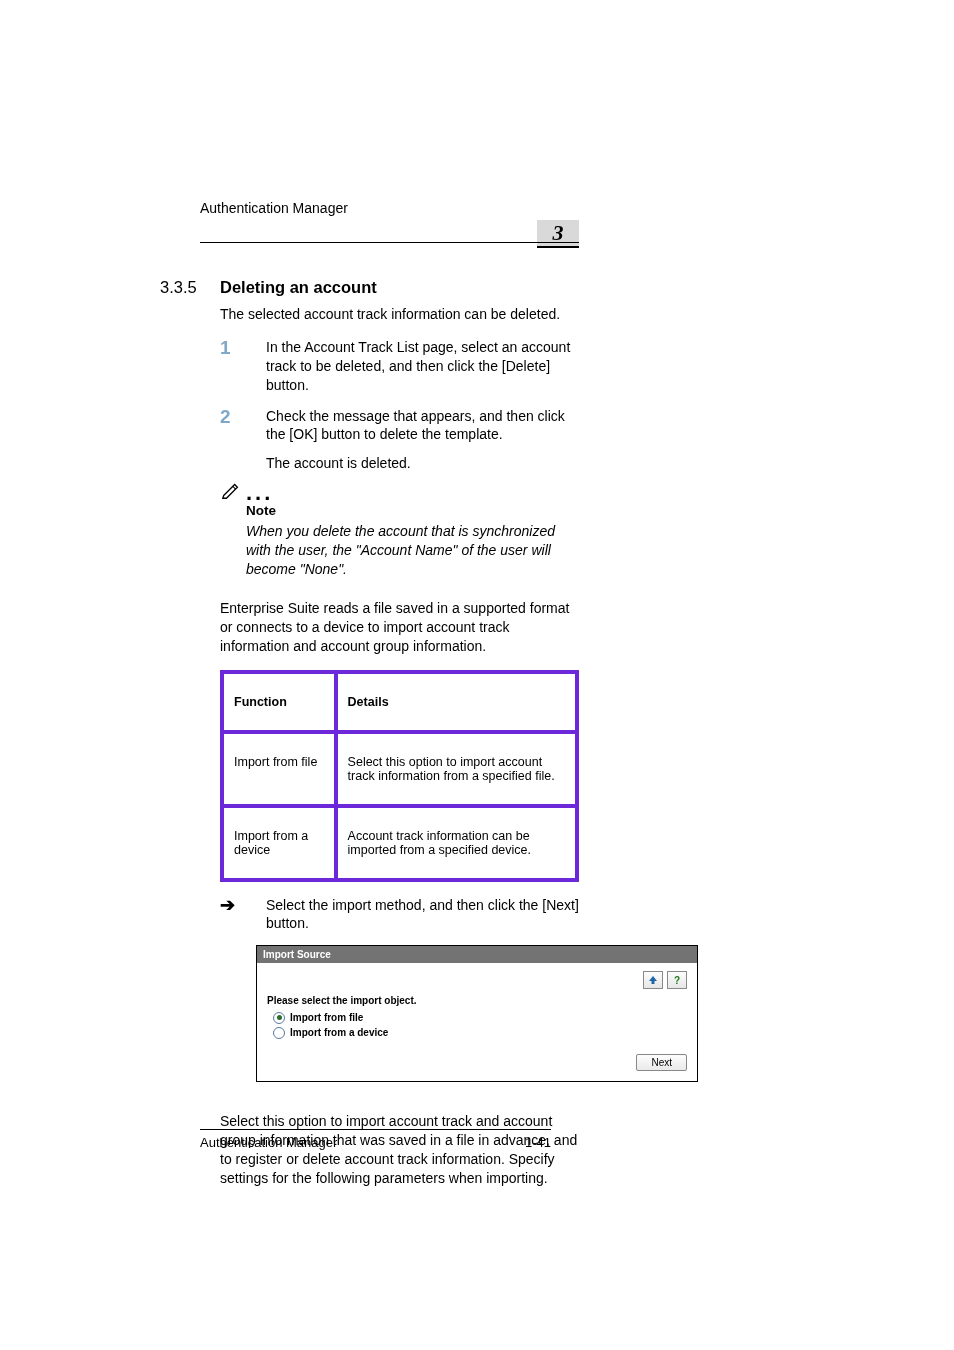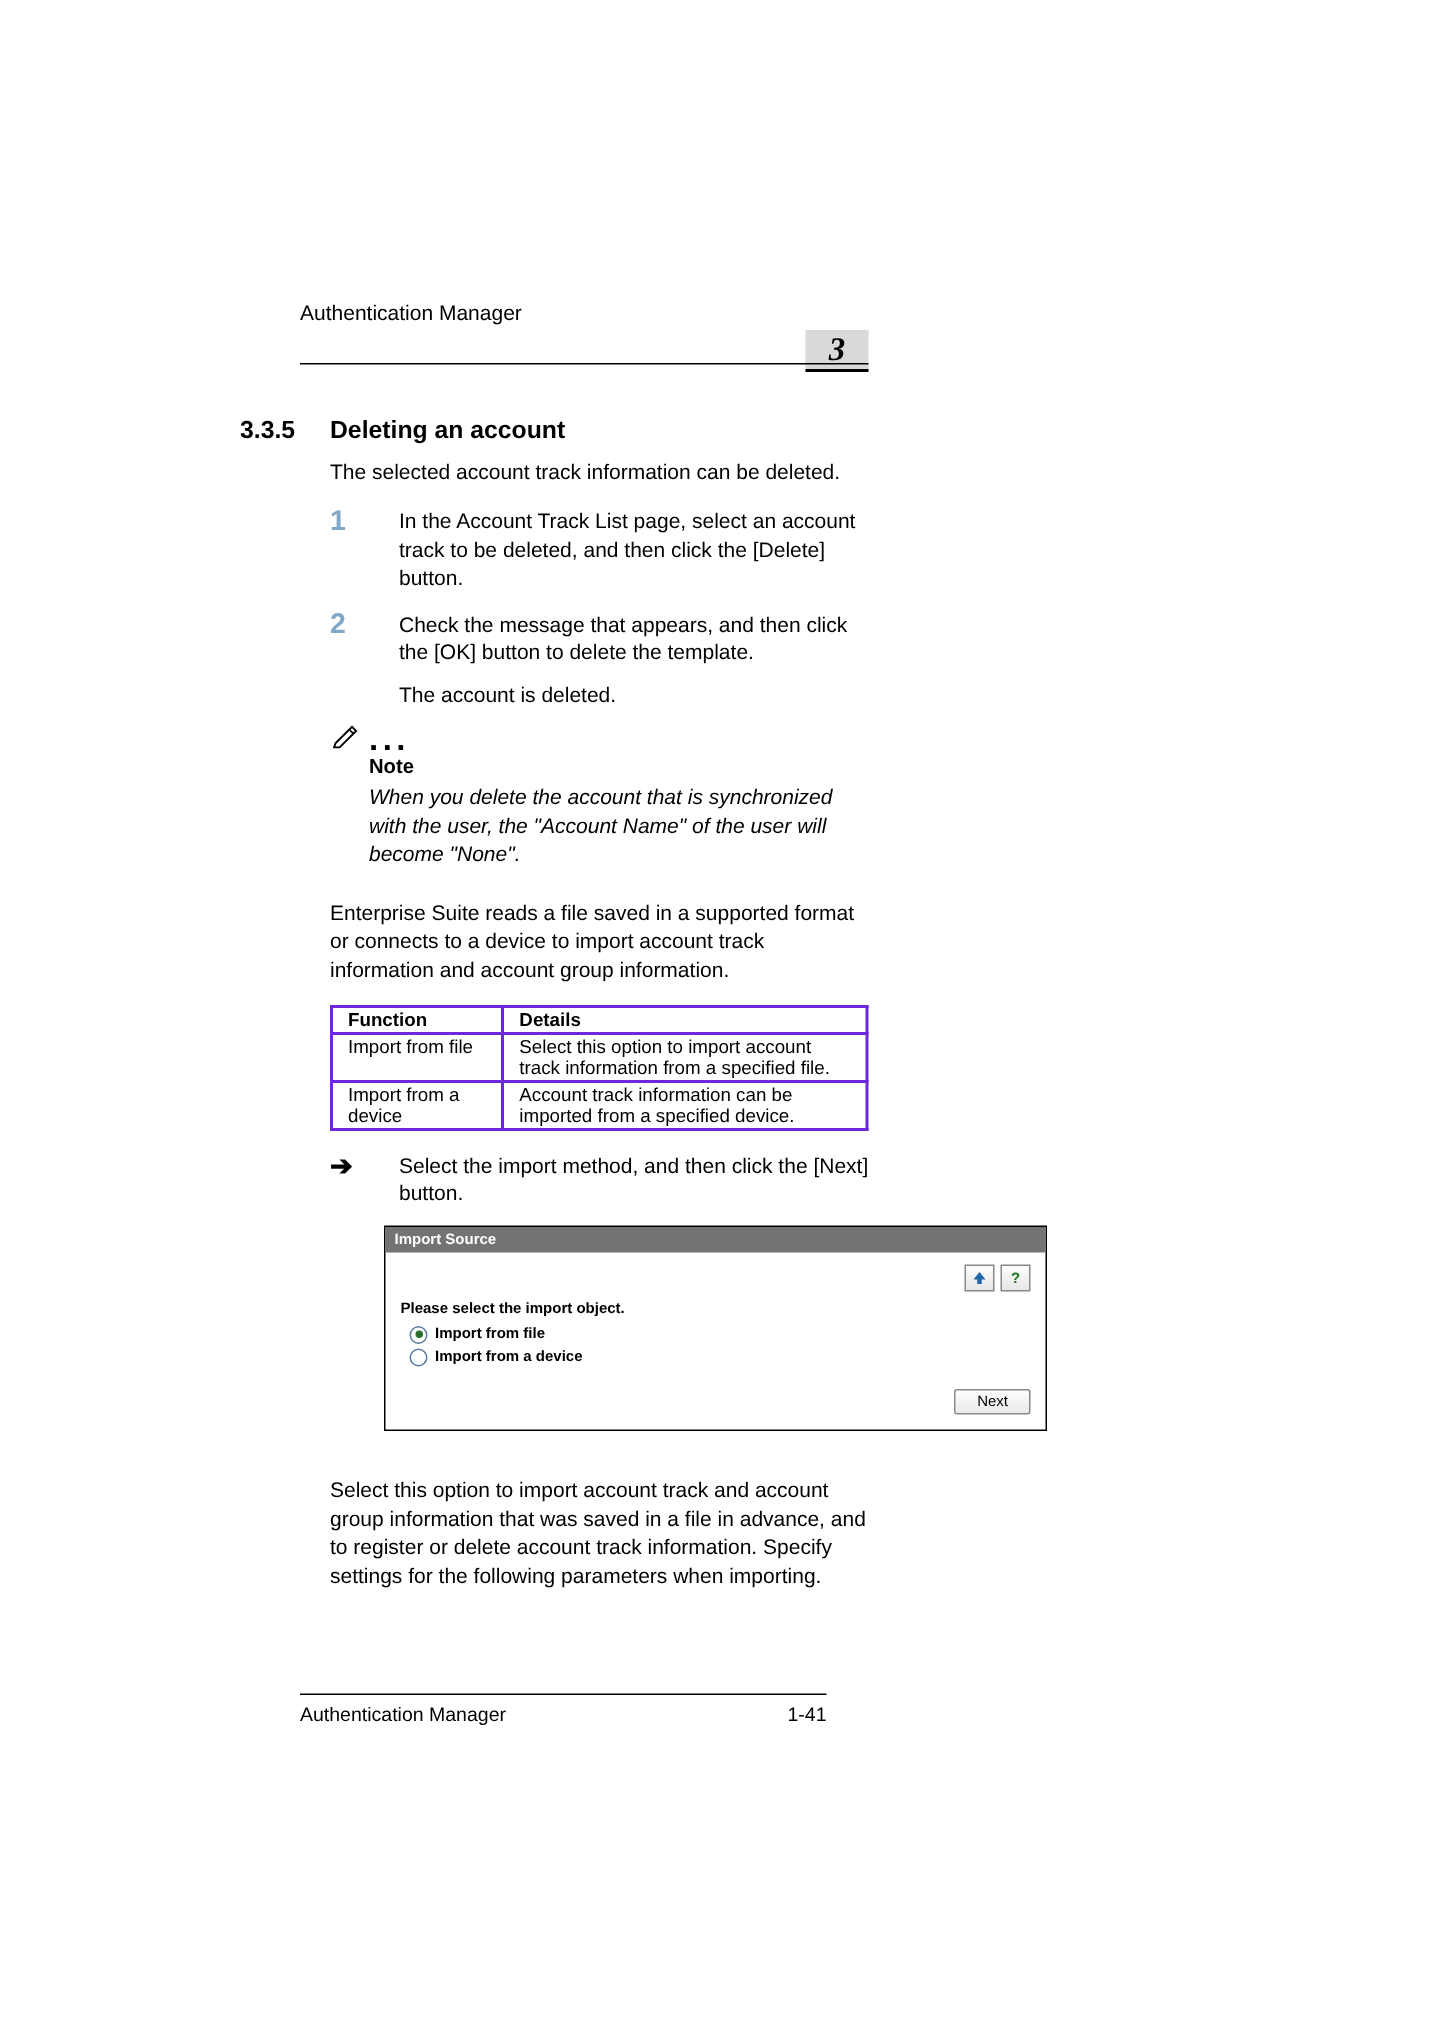--- a/index.html
+++ b/index.html
@@ -56,21 +56,21 @@
   .section-row {
     display: flex;
     align-items: baseline;
     margin-top: 6px;
     margin-bottom: 8px;
     margin-left: -40px;
   }
   .section-num {
     width: 60px;
     flex: 0 0 60px;
-    font-weight: bold;
+    font-weight: normal;
     font-size: 16.5px;
   }
   .section-title {
     font-weight: bold;
     font-size: 16.5px;
   }
   .body-text {
     font-size: 14px;
     line-height: 1.35;
     margin: 8px 0 14px 20px;
@@ -126,22 +126,22 @@
     line-height: 1.35;
     margin: 4px 0 20px 46px;
   }
   table.func {
     border-collapse: collapse;
     width: calc(100% - 20px);
     margin: 10px 0 14px 20px;
     font-size: 12.5px;
   }
   table.func th, table.func td {
-    border: 2px solid #6d28d9;
-    padding: 1px 10px;
+    border: 4px solid #6d28d9;
+    padding: 21px 10px;
     text-align: left;
     vertical-align: top;
   }
   table.func th {
     font-weight: bold;
     background: #fff;
   }
   .arrow-row {
     display: flex;
     align-items: flex-start;

